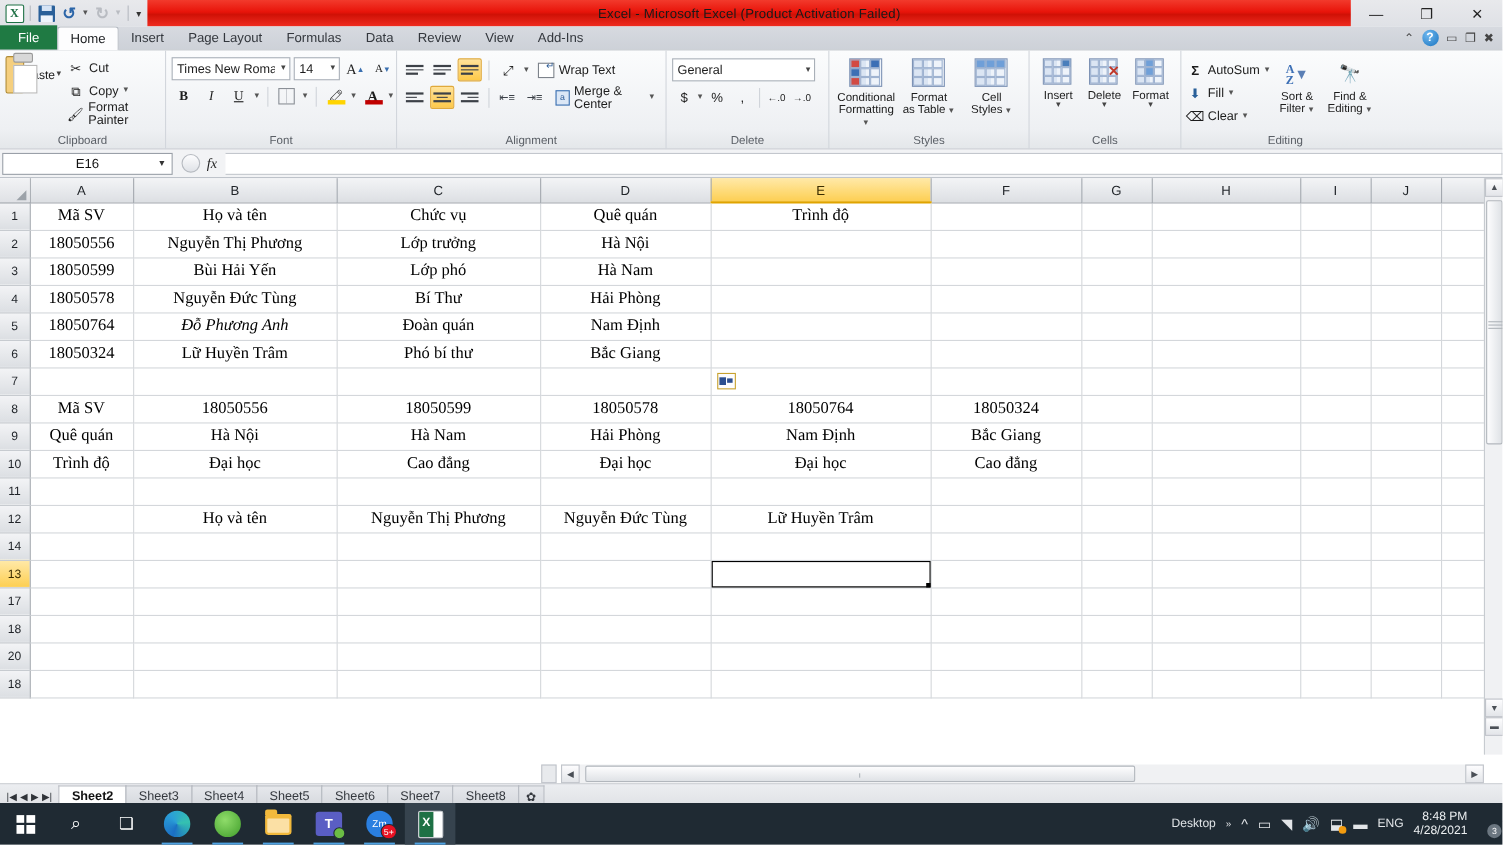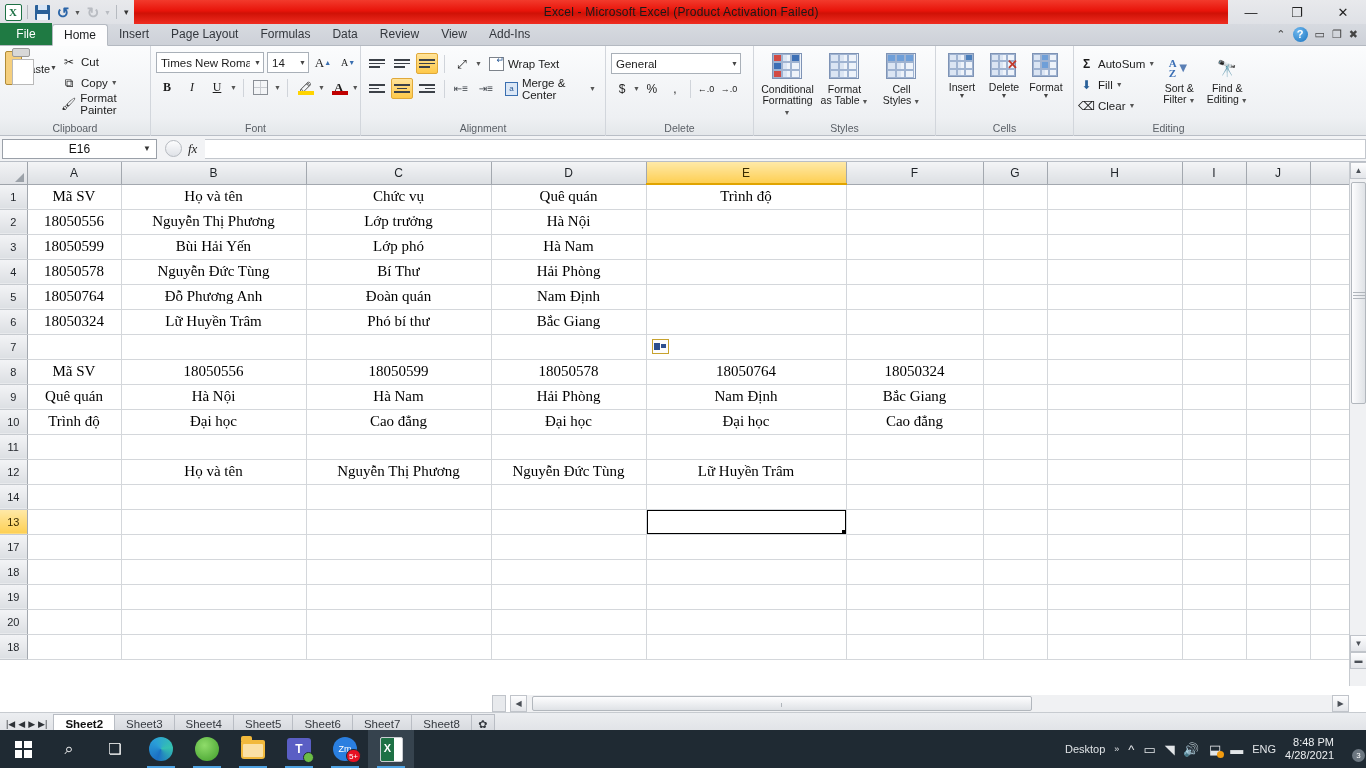--- a/index.html
+++ b/index.html
@@ -798,21 +798,21 @@
             <td class="cell" style="width: 137px;"></td>
             <td class="cell" style="width: 64px;"></td>
             <td class="cell" style="width: 135px;"></td>
             <td class="cell" style="width: 64px;"></td>
             <td class="cell" style="width: 64px;"></td>
             <td class="cell" style="width: 30px;"></td>
           </tr>
           <tr>
             <th class="rowhdr">5</th>
             <td class="cell" style="width: 94px;">18050764</td>
-            <td class="cell" style="width: 185px;">Đỗ Phương Anh</td>
+            <td class="cell" style="width: 185px; font-style: italic;">Đỗ Phương Anh</td>
             <td class="cell" style="width: 185px;">Đoàn quán</td>
             <td class="cell" style="width: 155px;">Nam Định</td>
             <td class="cell" style="width: 200px;"></td>
             <td class="cell" style="width: 137px;"></td>
             <td class="cell" style="width: 64px;"></td>
             <td class="cell" style="width: 135px;"></td>
             <td class="cell" style="width: 64px;"></td>
             <td class="cell" style="width: 64px;"></td>
             <td class="cell" style="width: 30px;"></td>
           </tr>
@@ -960,34 +960,20 @@
             <td class="cell" style="width: 200px;"></td>
             <td class="cell" style="width: 137px;"></td>
             <td class="cell" style="width: 64px;"></td>
             <td class="cell" style="width: 135px;"></td>
             <td class="cell" style="width: 64px;"></td>
             <td class="cell" style="width: 64px;"></td>
             <td class="cell" style="width: 30px;"></td>
           </tr>
           <tr>
             <th class="rowhdr">18</th>
-            <td class="cell" style="width: 94px;"></td>
-            <td class="cell" style="width: 185px;"></td>
-            <td class="cell" style="width: 185px;"></td>
-            <td class="cell" style="width: 155px;"></td>
-            <td class="cell" style="width: 200px;"></td>
-            <td class="cell" style="width: 137px;"></td>
-            <td class="cell" style="width: 64px;"></td>
-            <td class="cell" style="width: 135px;"></td>
-            <td class="cell" style="width: 64px;"></td>
-            <td class="cell" style="width: 64px;"></td>
-            <td class="cell" style="width: 30px;"></td>
-          </tr>
-          <tr>
-            <th class="rowhdr">19</th>
             <td class="cell" style="width: 94px;"></td>
             <td class="cell" style="width: 185px;"></td>
             <td class="cell" style="width: 185px;"></td>
             <td class="cell" style="width: 155px;"></td>
             <td class="cell" style="width: 200px;"></td>
             <td class="cell" style="width: 137px;"></td>
             <td class="cell" style="width: 64px;"></td>
             <td class="cell" style="width: 135px;"></td>
             <td class="cell" style="width: 64px;"></td>
             <td class="cell" style="width: 64px;"></td>

